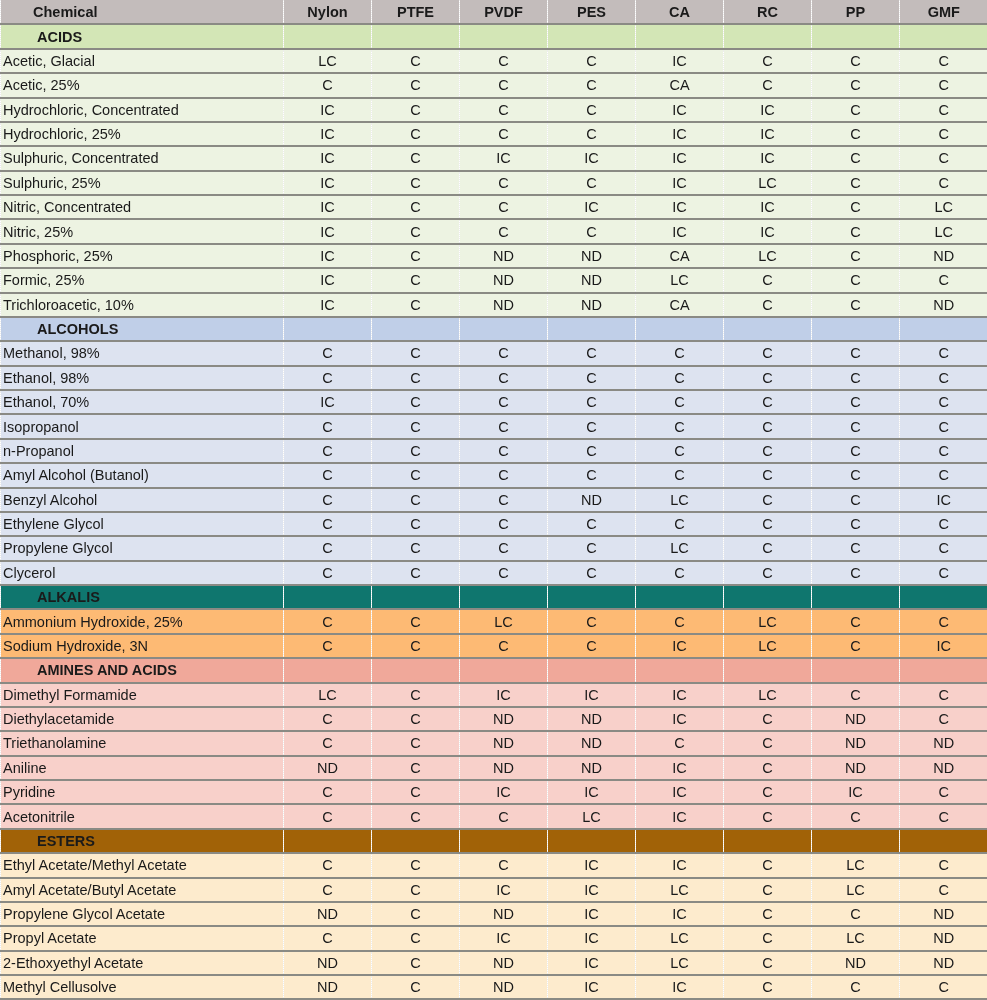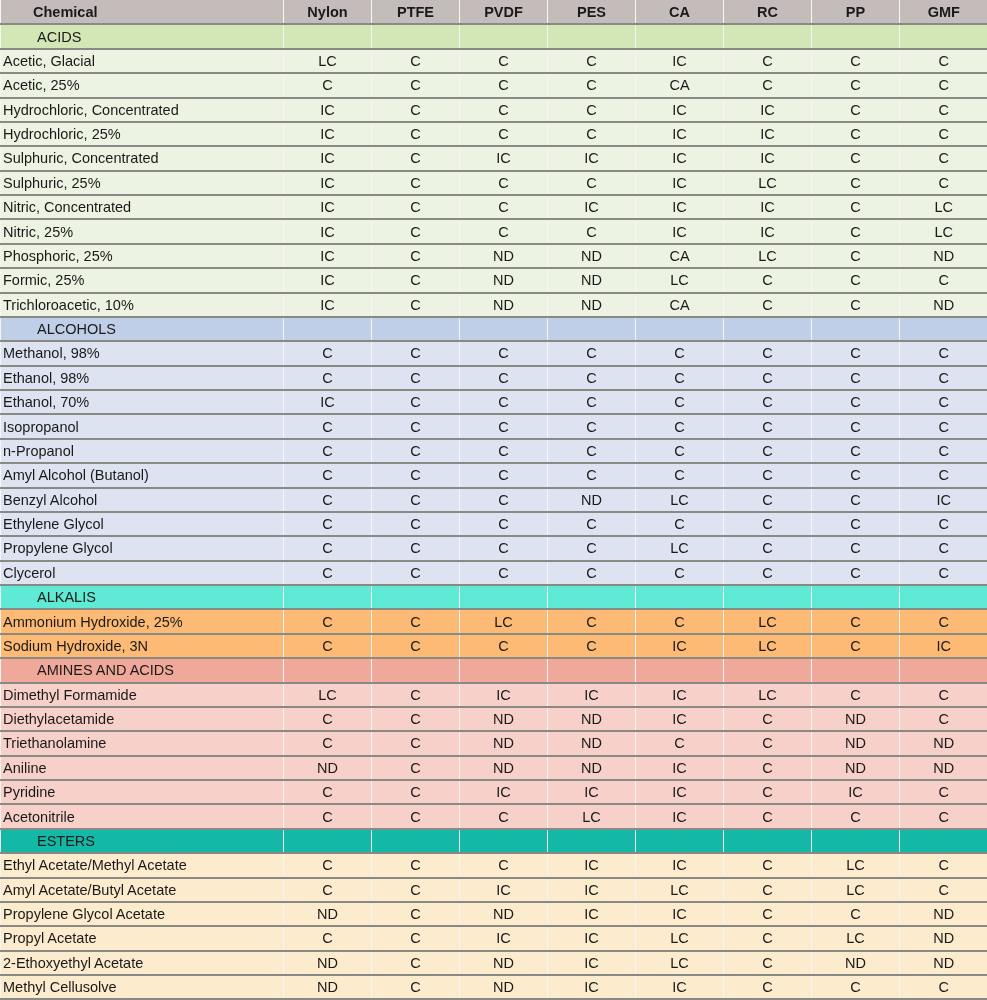--- a/index.html
+++ b/index.html
@@ -6,31 +6,31 @@
   body { width: 987px; height: 1000px; overflow: hidden; font-family: "Liberation Sans", "DejaVu Sans", sans-serif; }
   table { border-collapse: collapse; width: 987px; table-layout: fixed; }
   col.c-name { width: 283px; }
   col.c-val { width: 88px; }
   tr { height: 24.39px; }
   td, th { padding: 0 0 0 2px; font-size: 14.5px; color: #1a1a1a; white-space: nowrap; overflow: hidden;
            border-bottom: 2px solid #8a8a84; border-left: 1px dotted rgba(0,0,0,0.07); }
   td.v, th.v { text-align: center; padding: 0; }
   th { background: #c3bcbb; font-weight: bold; text-align: left; font-size: 14.5px; padding-left: 32px; }
   th.v { text-align: center; }
-  tr.sec td { font-weight: normal; padding-left: 36px; }
+  tr.sec td { font-weight: bold; padding-left: 36px; }
   
   tr.acids.sec td { background: #d3e6b6; }
   tr.acids td { background: #edf3e2; }
   tr.alcohols.sec td { background: #c0cfe8; margin-top: 27px; }
   tr.alcohols td { background: #dde3f0; }
-  tr.alkalis.sec td { background: #5eead4; }
+  tr.alkalis.sec td { background: #0f766e; }
   tr.alkalis td { background: #fdba74; }
   tr.amines.sec td { background: #f0a89a; }
   tr.amines td { background: #f8d0ca; }
-  tr.esters.sec td { background: #14b8a6; }
+  tr.esters.sec td { background: #a16207; }
   tr.esters td { background: #fdebcd; }
 </style>
 </head>
 <body>
 
 <table>
   <colgroup>
     <col class="c-name">
       <col class="c-val">
       <col class="c-val">

